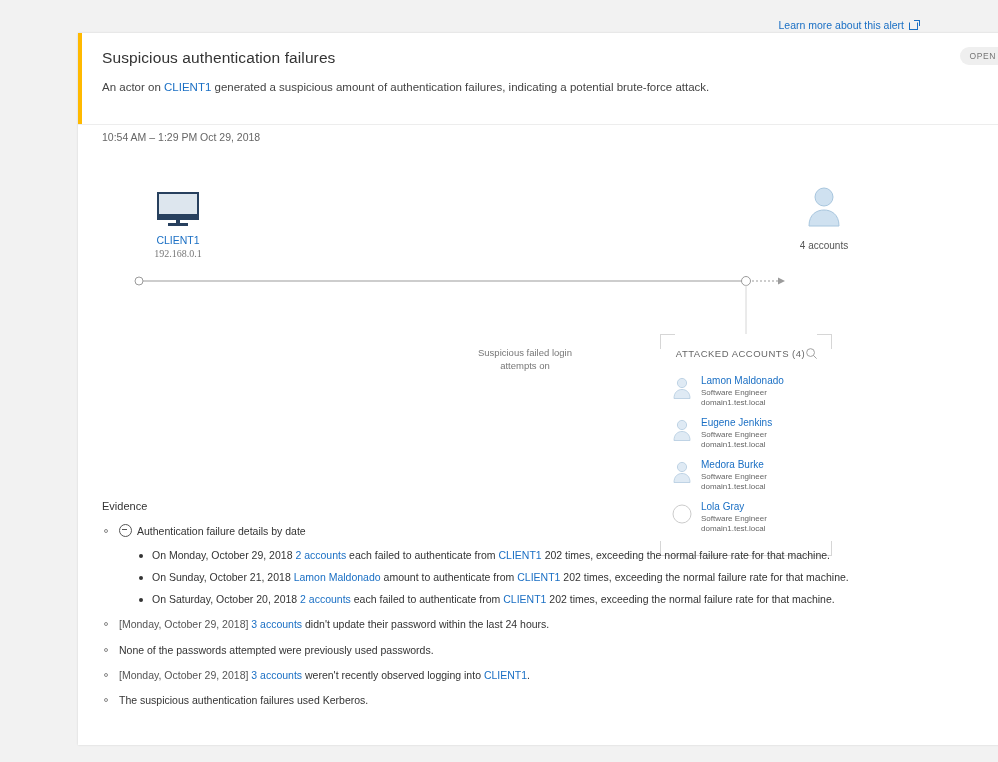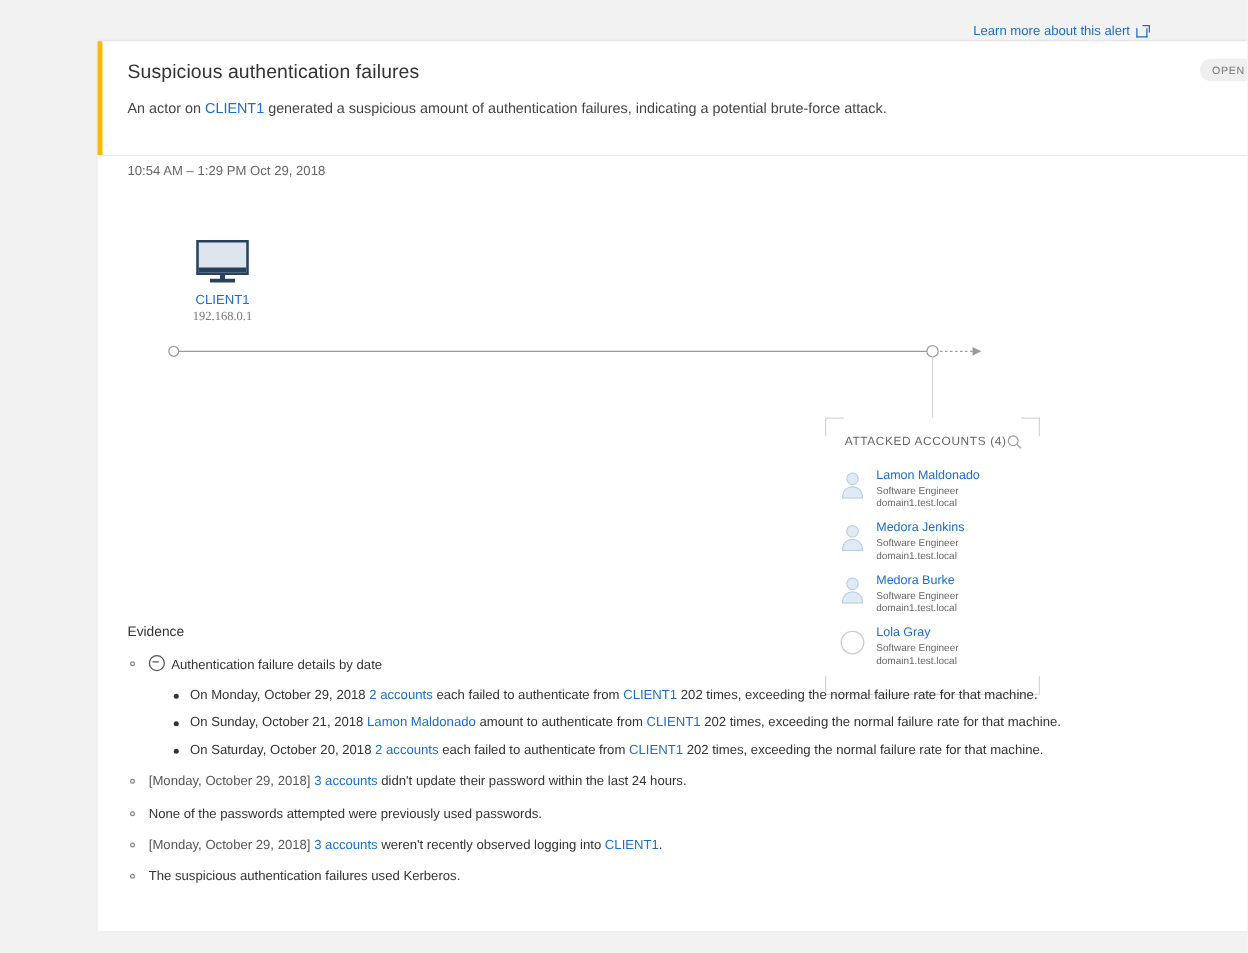--- a/index.html
+++ b/index.html
@@ -380,21 +380,32 @@
       <div class="node-client">
         <div class="monitor">
           <span class="screen"></span>
           <span class="neck"></span>
           <span class="base"></span>
         </div>
         <div class="node-label-link">CLIENT1</div>
         <div class="node-sub">192.168.0.1</div>
       </div>
 
-
+      <div class="edge-label">
+        <div>Suspicious failed login</div>
+        <div>attempts on</div>
+      </div>
+
+      <div class="node-accounts">
+        <svg class="person-big" viewBox="0 0 40 42">
+          <circle cx="20" cy="12" r="9" fill="#cfe1f0" stroke="#a8c6de" stroke-width="1"></circle>
+          <path d="M5,41 C5,29 13,25 20,25 C27,25 35,29 35,41 Z" fill="#cfe1f0" stroke="#a8c6de" stroke-width="1"></path>
+        </svg>
+        <div class="node-count">4 accounts</div>
+      </div>
 
       <div class="accounts-panel">
         <span class="panel-corner pc-tl"></span>
         <span class="panel-corner pc-tr"></span>
         <span class="panel-corner pc-bl"></span>
         <span class="panel-corner pc-br"></span>
         <span class="panel-bottom-line"></span>
 
         <div class="panel-head">
           <span class="panel-title">ATTACKED ACCOUNTS (4)</span>
@@ -417,21 +428,21 @@
               <div class="acct-domain">domain1.test.local</div>
             </div>
           </div>
 
           <div class="account-row">
             <svg class="avatar" viewBox="0 0 20 22">
               <circle cx="10" cy="6" r="4.6" fill="#dfeaf4" stroke="#b9cfe2" stroke-width="0.9"></circle>
               <path d="M2,21.5 C2,15 6,12.5 10,12.5 C14,12.5 18,15 18,21.5 Z" fill="#dfeaf4" stroke="#b9cfe2" stroke-width="0.9"></path>
             </svg>
             <div>
-              <div class="acct-name">Medora Jenkins</div>
+              <div class="acct-name">Eugene Jenkins</div>
               <div class="acct-role">Software Engineer</div>
               <div class="acct-domain">domain1.test.local</div>
             </div>
           </div>
 
           <div class="account-row">
             <svg class="avatar" viewBox="0 0 20 22">
               <circle cx="10" cy="6" r="4.6" fill="#dfeaf4" stroke="#b9cfe2" stroke-width="0.9"></circle>
               <path d="M2,21.5 C2,15 6,12.5 10,12.5 C14,12.5 18,15 18,21.5 Z" fill="#dfeaf4" stroke="#b9cfe2" stroke-width="0.9"></path>
             </svg>

